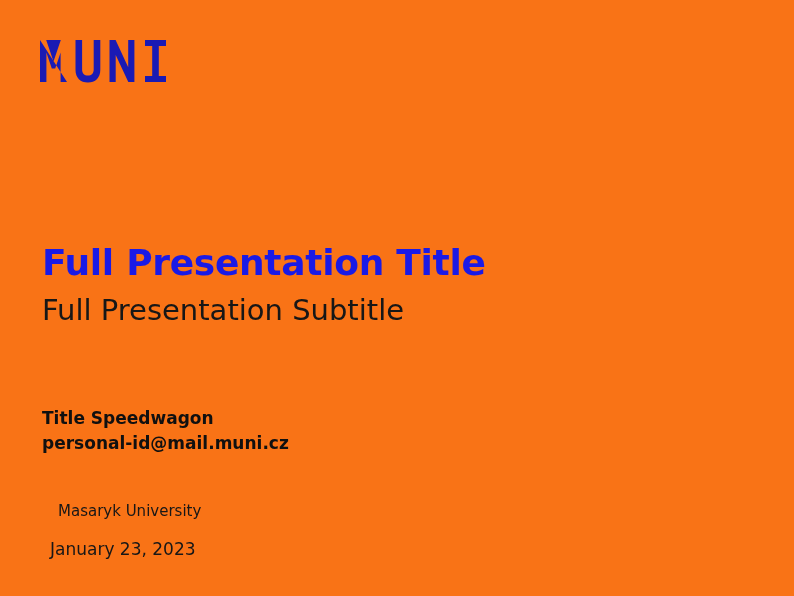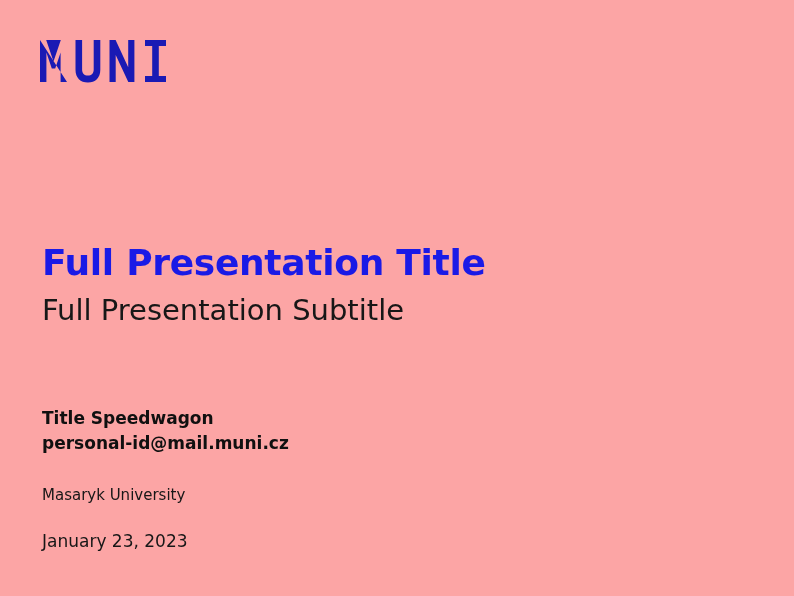--- a/index.html
+++ b/index.html
@@ -12,21 +12,21 @@
     height: 596px;
     background: #ffffff;
     font-family: "DejaVu Sans", sans-serif;
     overflow: hidden;
   }
 
   .slide {
     position: relative;
     width: 794px;
     height: 596px;
-    background: #fca5a5;
+    background: #f97316;
     box-sizing: border-box;
   }
 
   
   .logo {
     position: absolute;
     left: 40px;
     top: 40px;
     height: 44px;
     display: flex;
@@ -84,35 +84,35 @@
   
   .institute {
     position: absolute;
     left: 42px;
     top: 486px;
     font-family: "DejaVu Sans", sans-serif;
     font-size: 15px;
     font-weight: normal;
     color: #171717;
     line-height: 1.3;
-    margin: 0;
+    margin: 16px;
     white-space: nowrap;
   }
 
   
   .date {
     position: absolute;
     left: 42px;
     top: 530px;
     font-family: "DejaVu Sans", sans-serif;
     font-size: 17px;
     font-weight: normal;
     color: #171717;
     line-height: 1.3;
-    margin: 0;
+    margin: 8px;
     white-space: nowrap;
   }
 </style>
 </head>
 <body>
 
 <div class="slide">
 
   <div class="logo">
     <svg width="140" height="44" viewBox="0 0 140 44" aria-label="MUNI">

